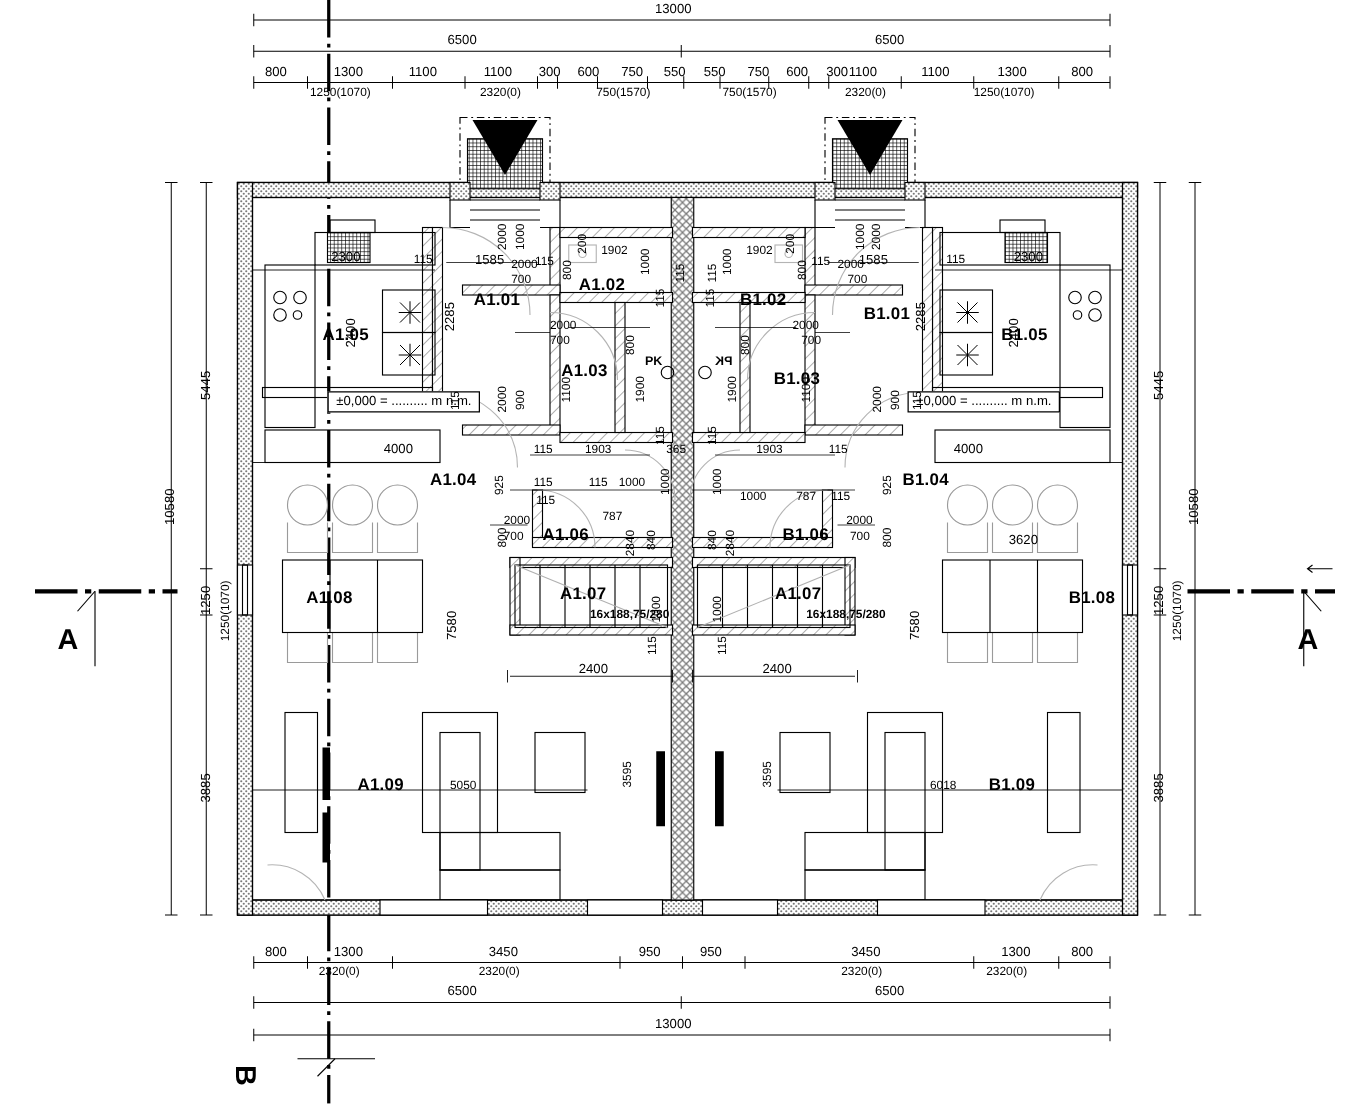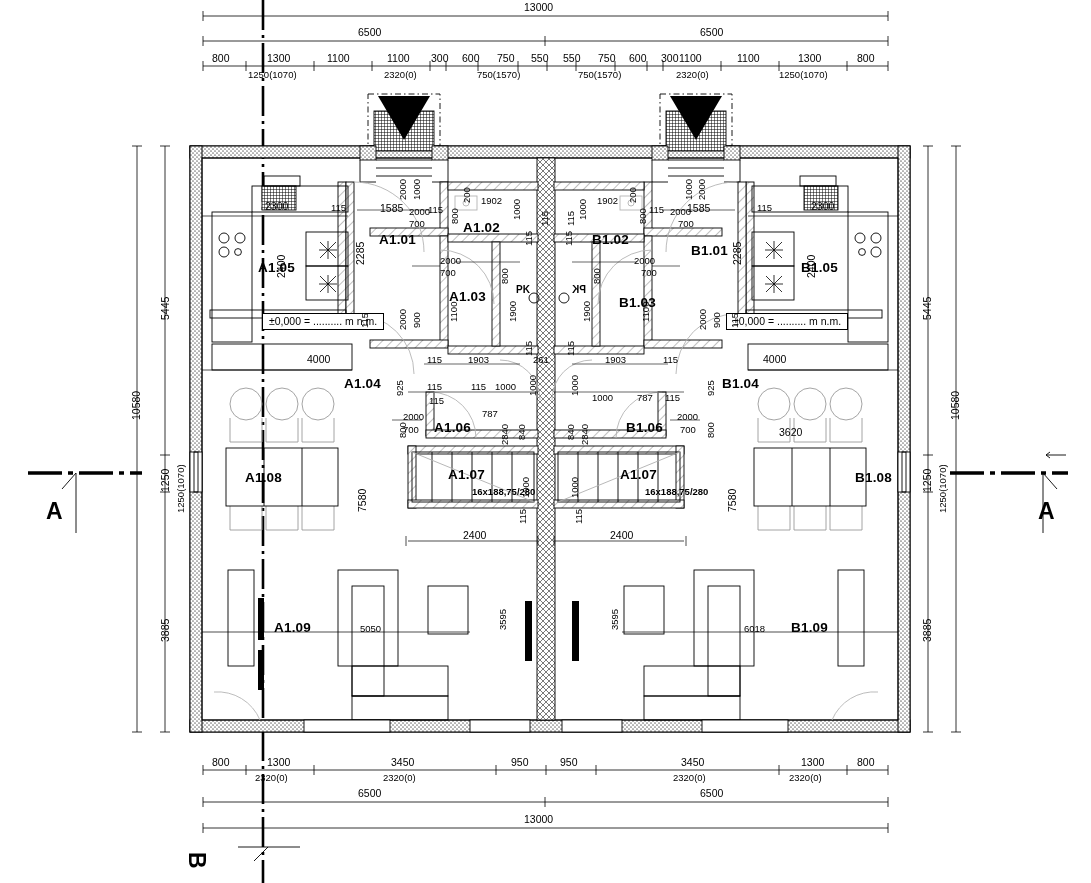--- a/index.html
+++ b/index.html
@@ -399,21 +399,21 @@
 
 <div class="lbl room" style="left:258px;top:261px">A1.05</div>
 <div class="lbl room" style="left:379px;top:233px">A1.01</div>
 <div class="lbl room" style="left:463px;top:221px">A1.02</div>
 <div class="lbl room" style="left:449px;top:290px">A1.03</div>
 <div class="lbl room" style="left:344px;top:377px">A1.04</div>
 <div class="lbl room" style="left:434px;top:421px">A1.06</div>
 <div class="lbl room" style="left:448px;top:468px">A1.07</div>
 <div class="lbl stairnote" style="left:424px;top:487px">16x188,75/280</div>
 <div class="lbl room" style="left:245px;top:471px">A1.08</div>
-<div class="lbl room" style="left:274px;top:621px">A1.09</div>
+<div class="lbl room" style="left:286px;top:621px">A1.09</div>
 
 <div class="lbl room" style="left:801px;top:261px">B1.05</div>
 <div class="lbl room" style="left:691px;top:244px">B1.01</div>
 <div class="lbl room" style="left:592px;top:233px">B1.02</div>
 <div class="lbl room" style="left:619px;top:296px">B1.03</div>
 <div class="lbl room" style="left:722px;top:377px">B1.04</div>
 <div class="lbl room" style="left:626px;top:421px">B1.06</div>
 <div class="lbl room" style="left:620px;top:468px">A1.07</div>
 <div class="lbl stairnote" style="left:597px;top:487px">16x188,75/280</div>
 <div class="lbl room" style="left:855px;top:471px">B1.08</div>
@@ -527,21 +527,21 @@
 <div class="lbl dimsm vert" style="left:500px;top:445px;transform:rotate(-90deg)">2840</div>
 <div class="lbl dimsm vert" style="left:517px;top:440px;transform:rotate(-90deg)">840</div>
 <div class="lbl dimsm vert" style="left:521px;top:498px;transform:rotate(-90deg)">1000</div>
 <div class="lbl dimsm vert" style="left:518px;top:524px;transform:rotate(-90deg)">115</div>
 <div class="lbl dim" style="left:463px;top:530px">2400</div>
 <div class="lbl dim" style="left:307px;top:354px">4000</div>
 <div class="lbl dim vert" style="left:357px;top:512px;transform:rotate(-90deg)">7580</div>
 <div class="lbl dimsm vert" style="left:498px;top:630px;transform:rotate(-90deg)">3595</div>
 <div class="lbl dimsm" style="left:360px;top:624px">5050</div>
 
-<div class="lbl dimsm" style="left:533px;top:355px">261</div>
+<div class="lbl dimsm" style="left:533px;top:355px">365</div>
 
 <div class="lbl dim" style="left:811px;top:201px">2300</div>
 <div class="lbl dim vert" style="left:806px;top:278px;transform:rotate(-90deg)">2400</div>
 <div class="lbl dimsm" style="left:757px;top:203px">115</div>
 <div class="lbl dim vert" style="left:732px;top:265px;transform:rotate(-90deg)">2285</div>
 <div class="lbl dim" style="left:687px;top:203px">1585</div>
 <div class="lbl dimsm vert" style="left:697px;top:200px;transform:rotate(-90deg)">2000</div>
 <div class="lbl dimsm vert" style="left:684px;top:200px;transform:rotate(-90deg)">1000</div>
 <div class="lbl dimsm" style="left:670px;top:207px">2000</div>
 <div class="lbl dimsm" style="left:678px;top:219px">700</div>
@@ -573,18 +573,18 @@
 <div class="lbl dimsm" style="left:665px;top:393px">115</div>
 <div class="lbl dimsm" style="left:677px;top:412px">2000</div>
 <div class="lbl dimsm" style="left:680px;top:425px">700</div>
 <div class="lbl dimsm vert" style="left:706px;top:438px;transform:rotate(-90deg)">800</div>
 <div class="lbl dimsm vert" style="left:580px;top:445px;transform:rotate(-90deg)">2840</div>
 <div class="lbl dimsm vert" style="left:566px;top:440px;transform:rotate(-90deg)">840</div>
 <div class="lbl dimsm vert" style="left:570px;top:498px;transform:rotate(-90deg)">1000</div>
 <div class="lbl dimsm vert" style="left:574px;top:524px;transform:rotate(-90deg)">115</div>
 <div class="lbl dim" style="left:610px;top:530px">2400</div>
 <div class="lbl dim" style="left:763px;top:354px">4000</div>
-<div class="lbl dim" style="left:779px;top:427px">3620</div>
+<div class="lbl dim" style="left:807px;top:427px">3620</div>
 <div class="lbl dim vert" style="left:727px;top:512px;transform:rotate(-90deg)">7580</div>
 <div class="lbl dimsm vert" style="left:610px;top:630px;transform:rotate(-90deg)">3595</div>
 <div class="lbl dimsm" style="left:744px;top:624px">6018</div>
 
 </div>
 
 </body></html>

